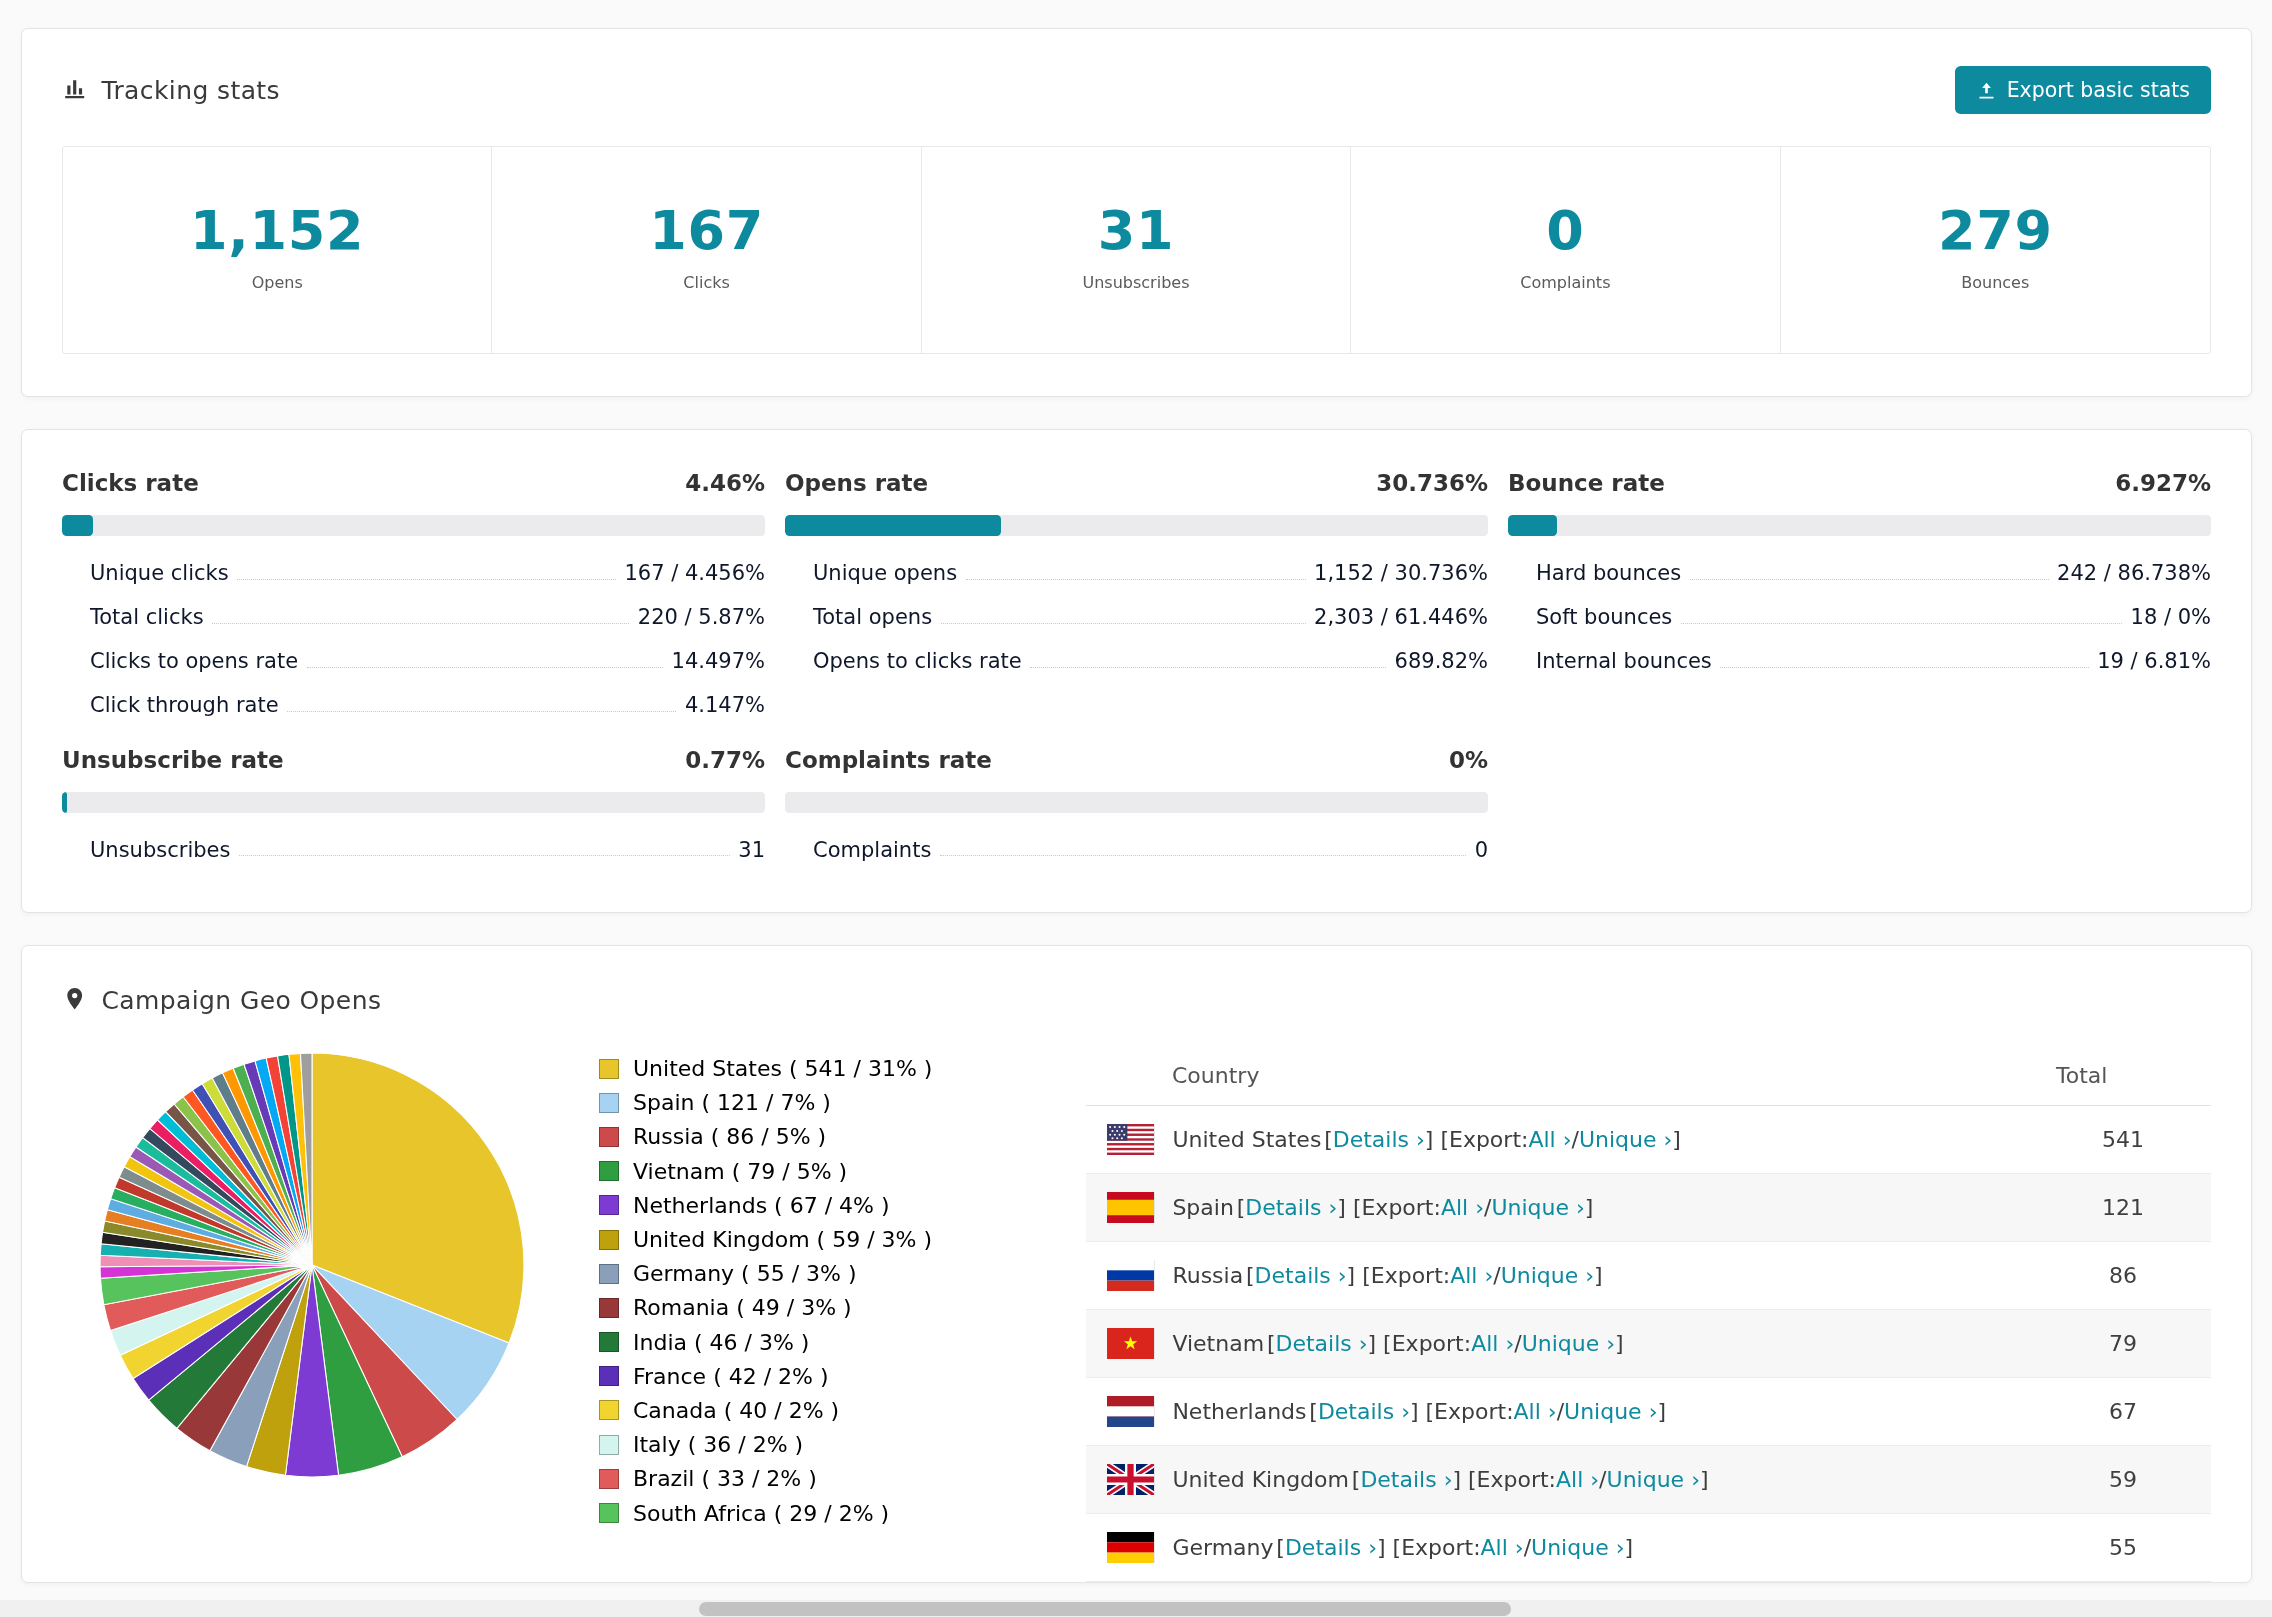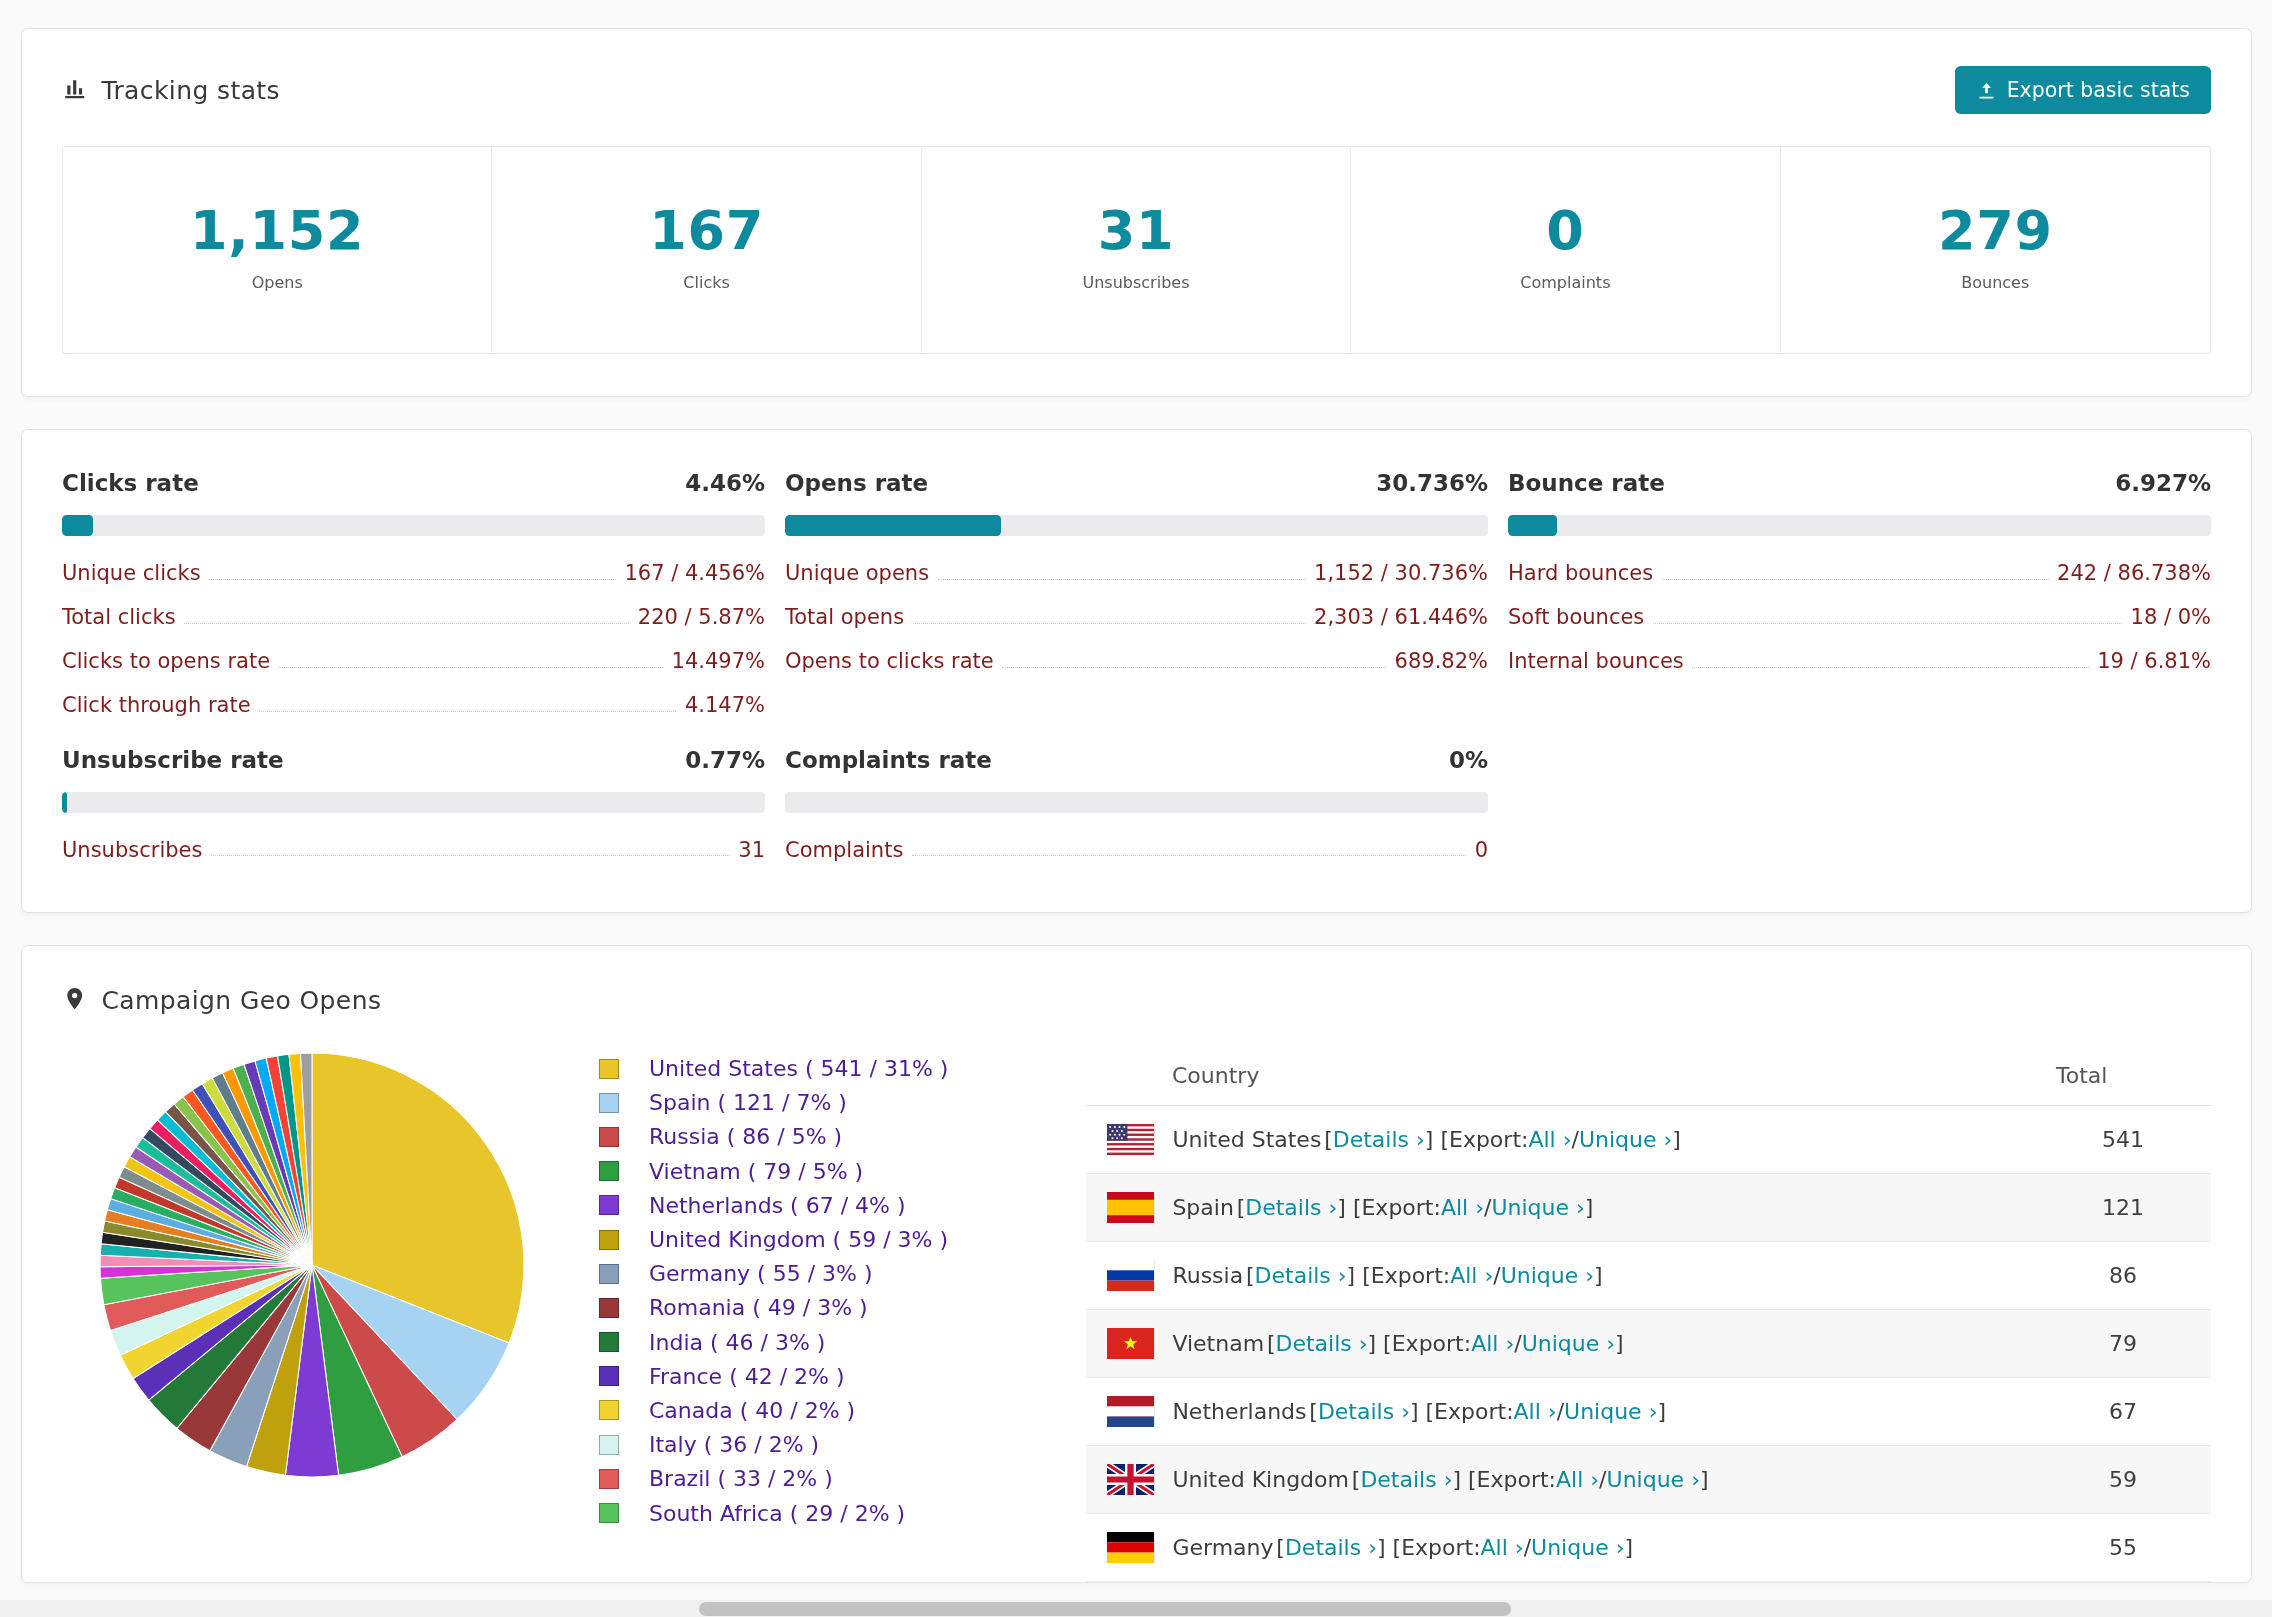--- a/index.html
+++ b/index.html
@@ -30,29 +30,29 @@
   .stat-box { text-align:center; padding:52px 0 61px; border-right:0.7px solid #e8e8e8; }
   .stat-box:last-child { border-right:none; }
   .stat-value { font-size:54px; font-weight:700; color:var(--accent,#0e8a9f); letter-spacing:0.7px; }
   .stat-label { font-size:16px; color:#5a5a5a; margin-top:11.3px; }
   
   .rates-grid { display:grid; grid-template-columns:1fr 1fr 1fr; column-gap:47px; row-gap:54px; padding:40px;gap:20px; }
   .rate-head { display:flex; justify-content:space-between; align-items:baseline; font-weight:700; font-size:23px; color:#333; }
   .bar { margin-top:18.4px; height:21px; background:#ebebed; border-radius:4.2px; overflow:hidden; }
   .bar-fill { height:100%; background:var(--accent,#0e8a9f); border-radius:4.2px; }
   .rate-rows { margin-top:15.5px; }
-  .stat-row { display:flex; align-items:flex-end; font-size:21px; color:#7f1d1d; padding:10px 0; }
+  .stat-row { display:flex; align-items:flex-end; font-size:21px; color:#0f172a; padding:10px 0;margin-left:28px; }
   .row-label, .row-value { white-space:nowrap; }
   .leader { flex:1; border-bottom:1.4px dotted #c9c9c9; margin:0 8.5px 5.6px; min-width:21px; }
   
   .geo-inner { padding:40px 40px 0; }
   .geo-content { display:flex; margin-top:31px; }
   .pie-wrap { width:438px; flex:none; margin-left:31px; }
   .pie-legend { flex:none; width:438px; margin-left:68px; padding-top:10px; }
-  .legend-item { display:flex; align-items:center; gap:30px; margin-bottom:9.2px; font-size:22px; color:#4c1d95; }
+  .legend-item { display:flex; align-items:center; gap:14px; margin-bottom:9.2px; font-size:22px; color:#000000; }
   .legend-swatch { width:20px; height:20px; flex:none; border:0.7px solid rgba(0,0,0,.3); }
   .geo-table { flex:1; margin-left:49px; font-size:22px; }
   .geo-theader { display:grid; grid-template-columns:1fr 134px; padding:17px 21px; color:#555; border-bottom:0.7px solid #e2e2e2; }
   .geo-theader .th-country { padding-left:65px; }
   .geo-row {
     display:grid; grid-template-columns:1fr 134px; align-items:center;
     padding:0 21px; height:68px; border-bottom:0.7px solid #ececec; background:#fff;text-align:center;
   }
   .geo-row.alt { background:#f7f7f7; }
   .cell-country { display:flex; align-items:center; white-space:nowrap; overflow:hidden; }

